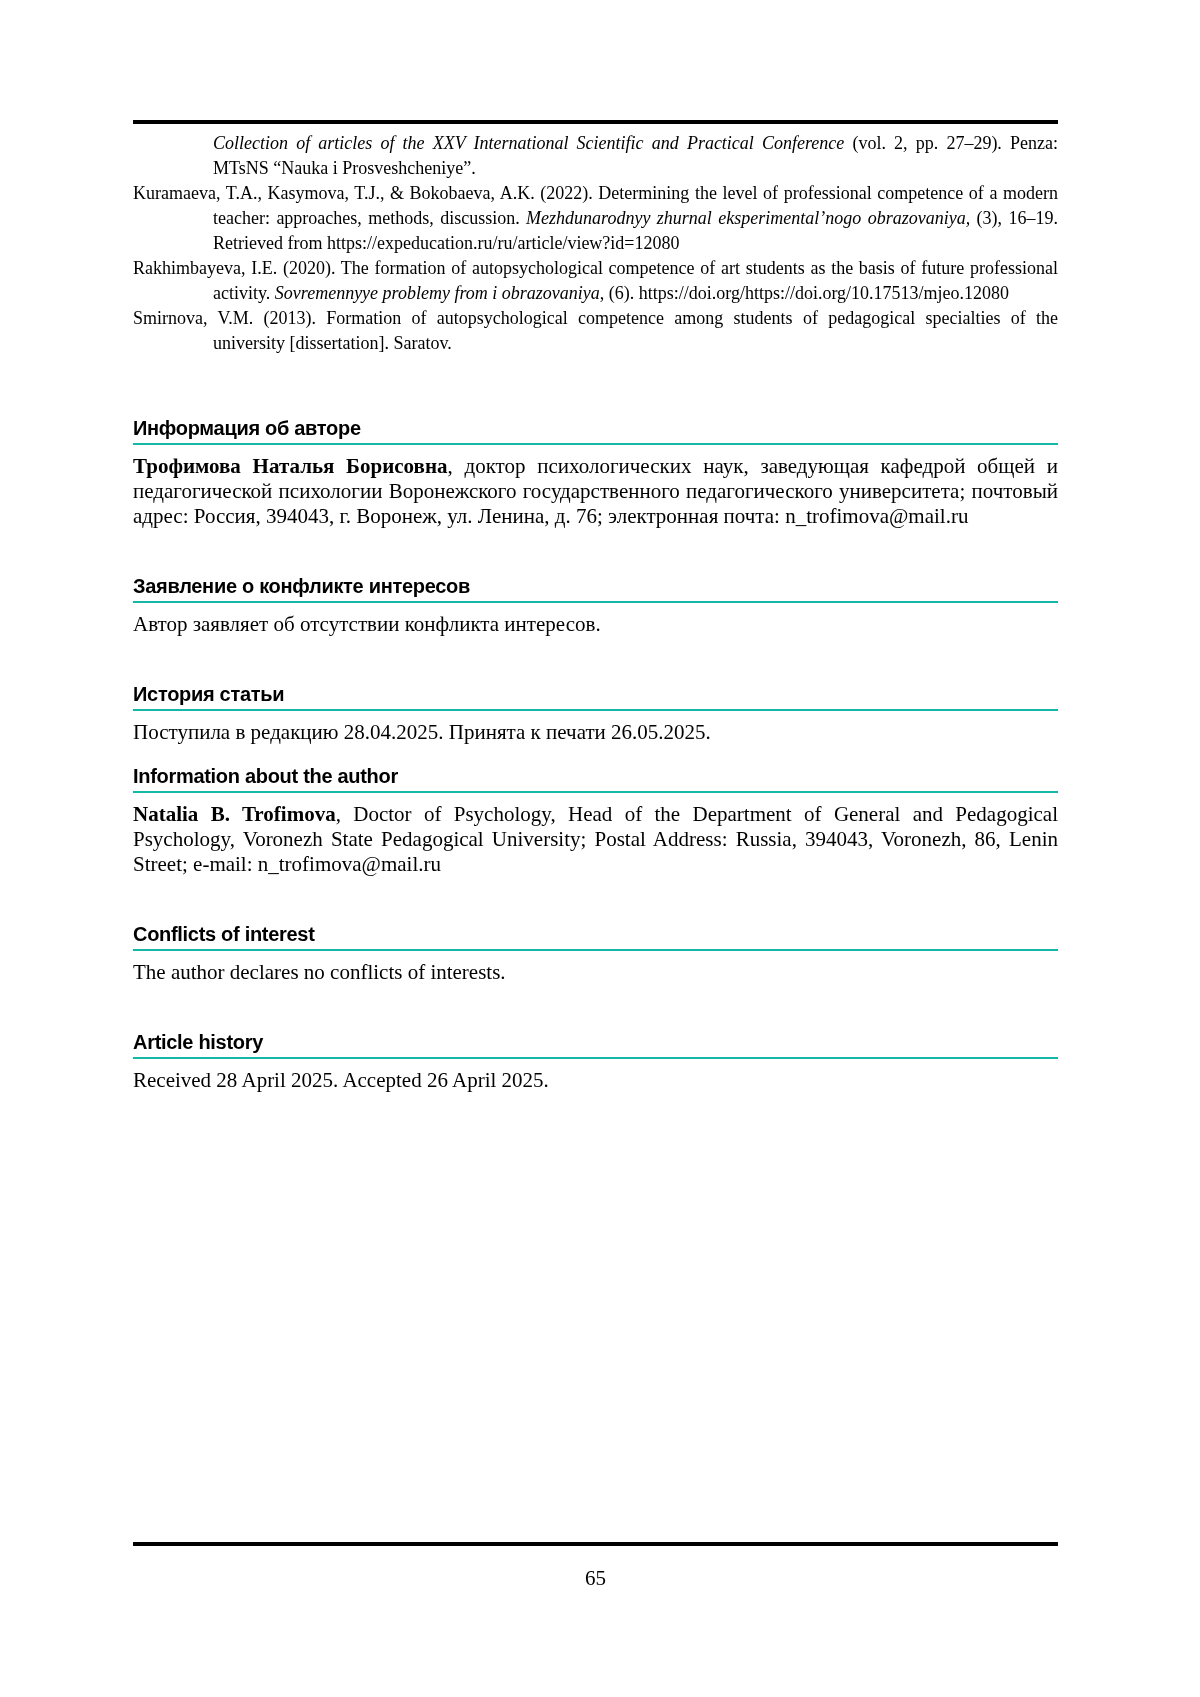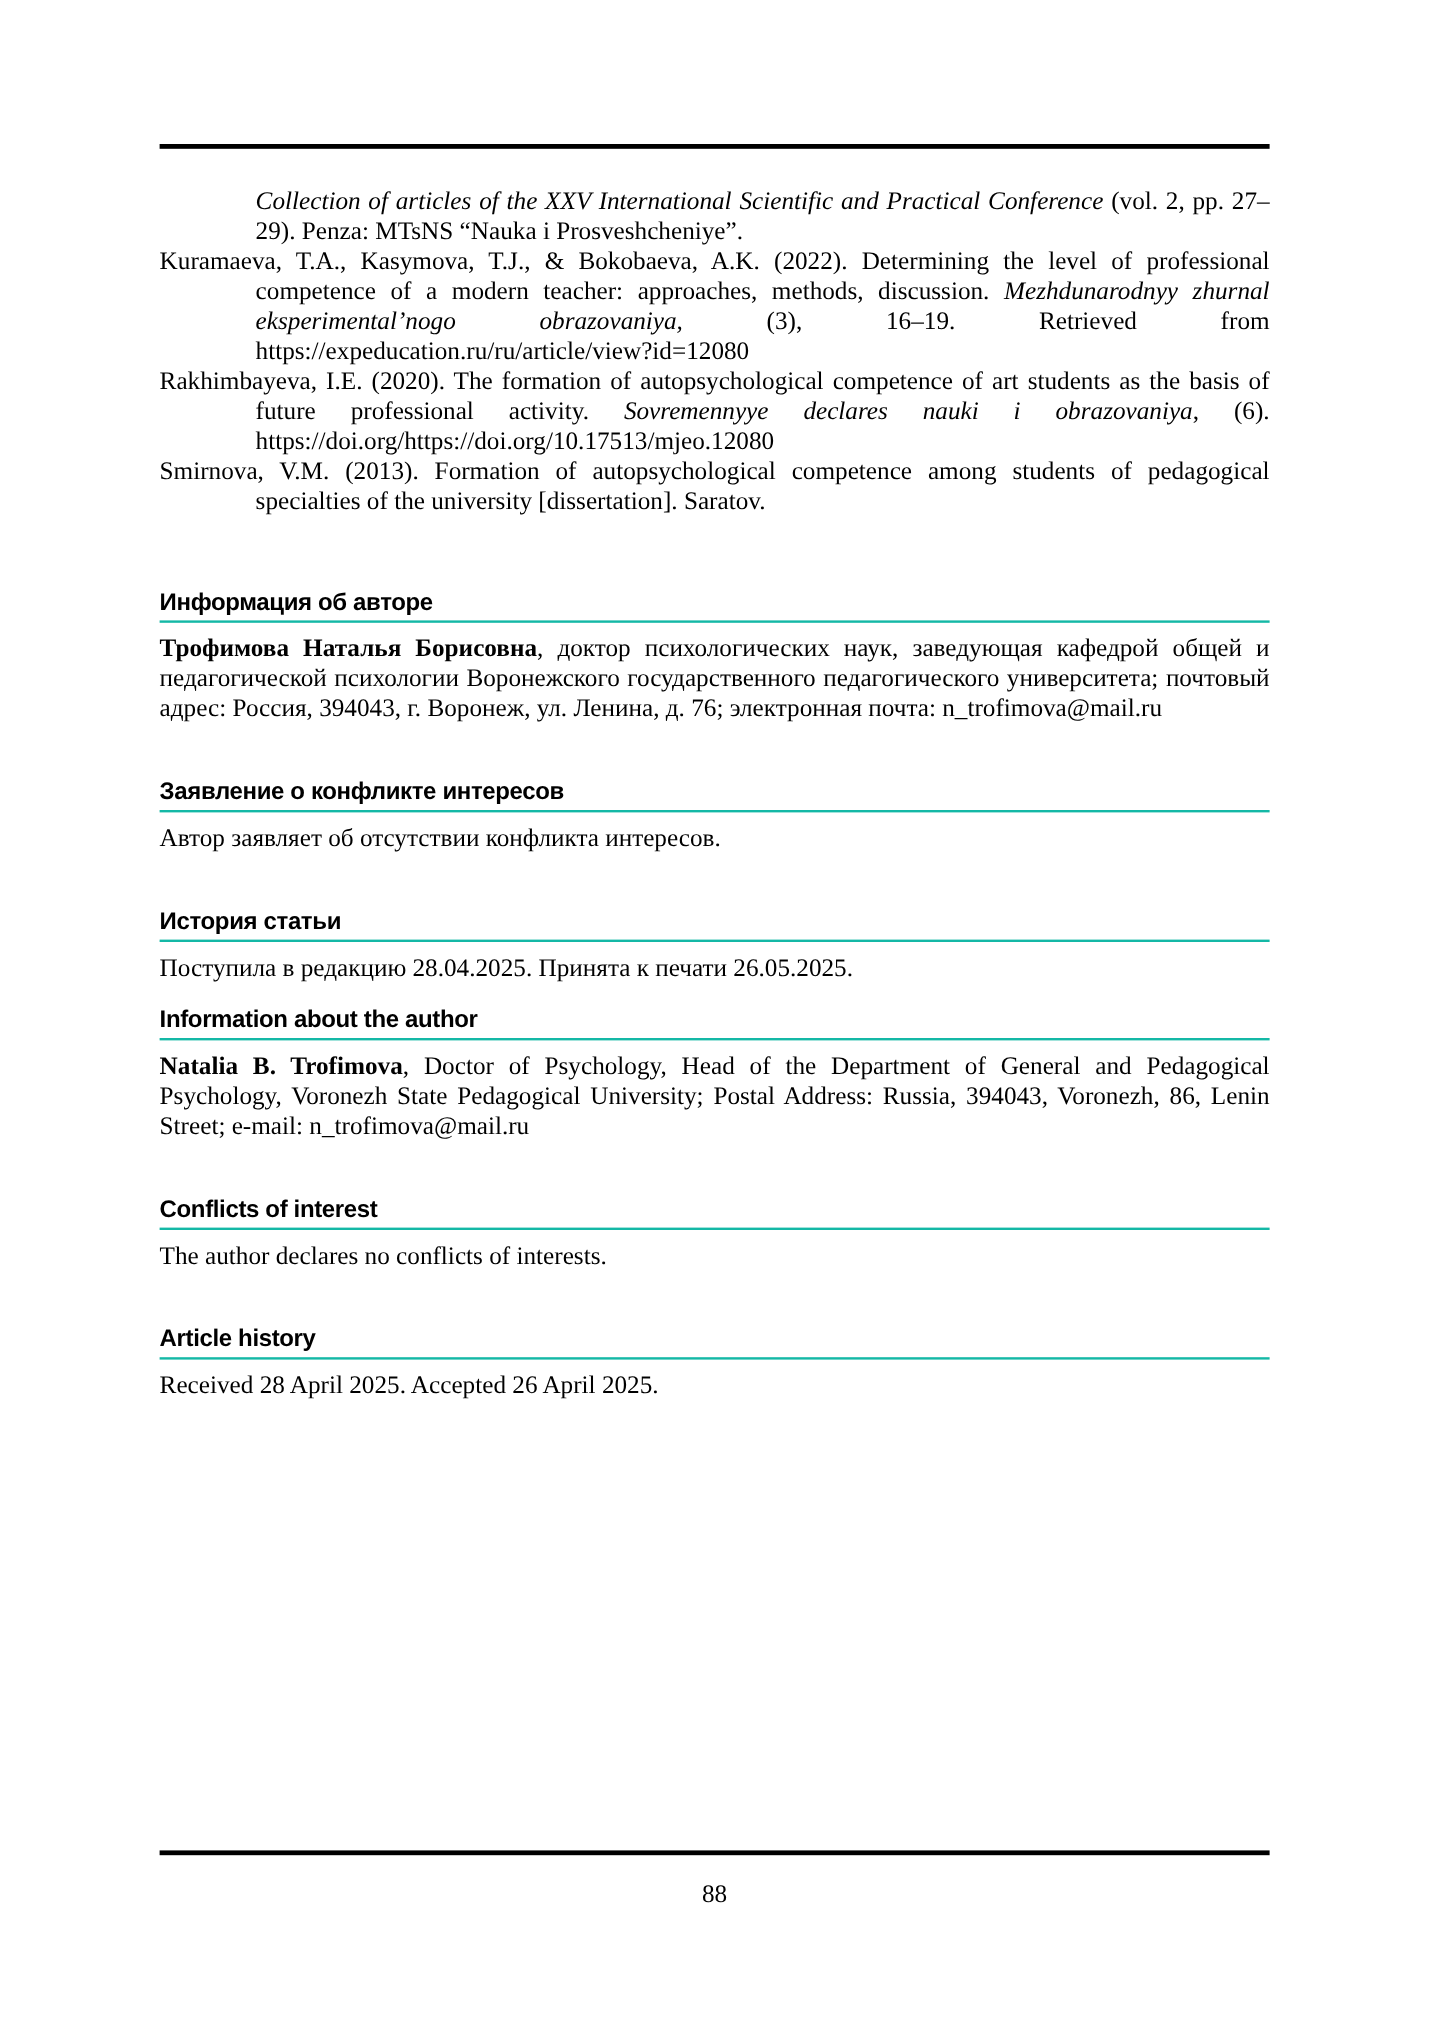--- a/index.html
+++ b/index.html
@@ -22,22 +22,22 @@
     left: 133px;
     top: 0;
     width: 925px;
   }
   .rule {
     height: 4px;
     background: #000000;
   }
   .top-rule { margin-top: 120px; }
   .references {
-    margin-top: 31px;
-    font-size: 21px;
+    margin-top: 7px;
+    font-size: 18px;
     line-height: 25px;
     text-align: justify;
   }
   .ref-entry {
     padding-left: 80px;
     text-indent: -80px;
   }
   .ref-entry.partial {
     text-indent: 0;
   }
@@ -81,21 +81,21 @@
 <body>
 
 <div class="page">
   <div class="content">
 
     <div class="rule top-rule"></div>
 
     <div class="references">
       <div class="ref-entry partial"><span class="italic">Collection of articles of the XXV International Scientific and Practical Conference</span><span> (vol. 2, pp. 27–29). Penza: MTsNS “Nauka i Prosveshcheniye”.</span></div>
       <div class="ref-entry"><span>Kuramaeva, T.A., Kasymova, T.J., &amp; Bokobaeva, A.K. (2022). Determining the level of professional competence of a modern teacher: approaches, methods, discussion. </span><span class="italic">Mezhdunarodnyy zhurnal eksperimental’nogo obrazovaniya,</span><span> (3), 16–19. Retrieved from https://expeducation.ru/ru/article/view?id=12080</span></div>
-      <div class="ref-entry"><span>Rakhimbayeva, I.E. (2020). The formation of autopsychological competence of art students as the basis of future professional activity. </span><span class="italic">Sovremennyye declares nauki i obrazovaniya</span><span>, (6). https://doi.org/https://doi.org/10.17513/mjeo.12080</span></div>
+      <div class="ref-entry"><span>Rakhimbayeva, I.E. (2020). The formation of autopsychological competence of art students as the basis of future professional activity. </span><span class="italic">Sovremennyye problemy from i obrazovaniya</span><span>, (6). https://doi.org/https://doi.org/10.17513/mjeo.12080</span></div>
       <div class="ref-entry"><span>Smirnova, V.M. (2013). Formation of autopsychological competence among students of pedagogical specialties of the university [dissertation]. Saratov.</span></div>
     </div>
 
     <div class="section gap-xl">
       <div class="section-heading">Информация об авторе</div>
       <p class="section-body"><span class="bold">Трофимова Наталья Борисовна</span><span>, доктор психологических наук, заведующая кафедрой общей и педагогической психологии Воронежского государственного педагогического университета; почтовый адрес: Россия, 394043, г. Воронеж, ул. Ленина, д. 76; электронная почта: n_trofimova@mail.ru</span></p>
     </div>
 
     <div class="section">
       <div class="section-heading">Заявление о конфликте интересов</div>
@@ -118,14 +118,14 @@
     </div>
 
     <div class="section">
       <div class="section-heading">Article history</div>
       <p class="section-body"><span>Received 28 April 2025. Accepted 26 April 2025.</span></p>
     </div>
 
   </div>
 
   <div class="rule bottom-rule"></div>
-  <div class="page-number">88</div>
+  <div class="page-number">65</div>
 </div>
 
 </body></html>

